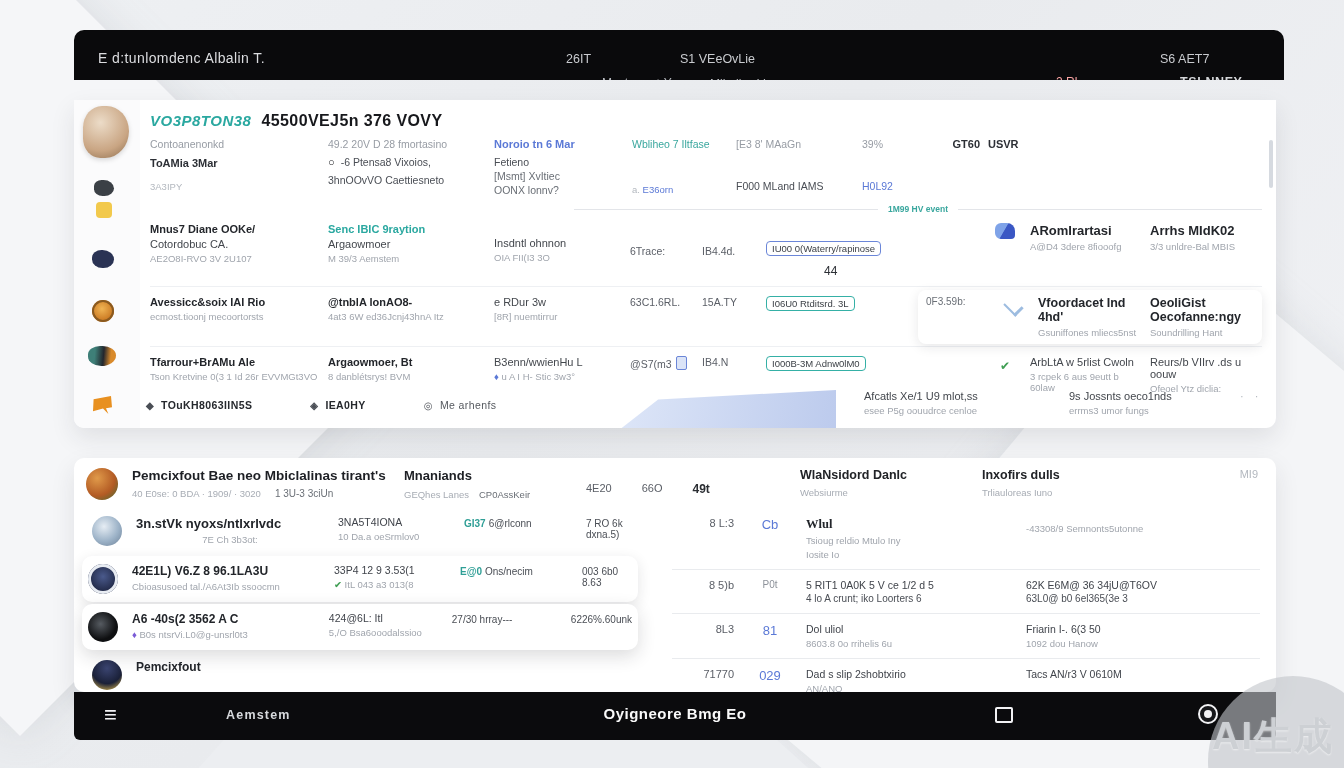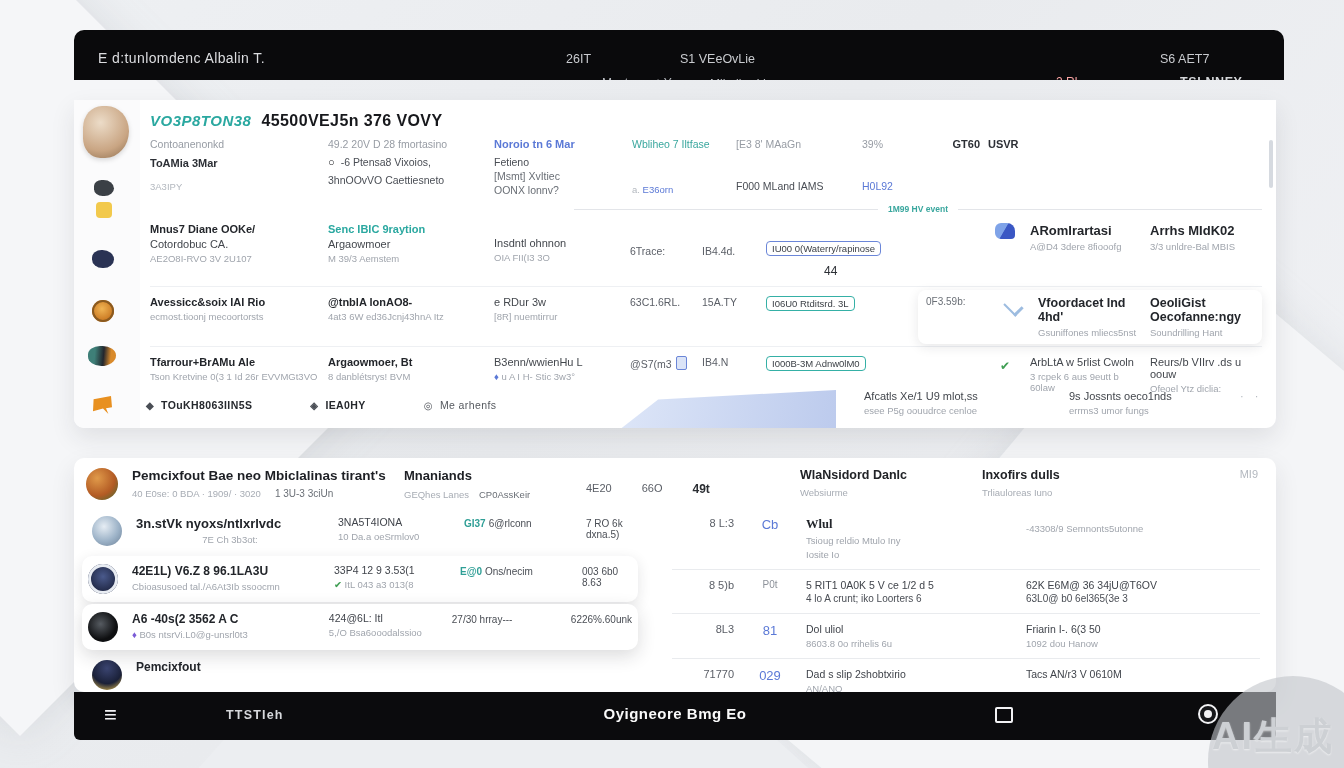--- a/index.html
+++ b/index.html
@@ -521,21 +521,21 @@
           <div class="prb">
               <div class="plm">Tacs AN/r3 V 0610M</div>
             </div>
         </div>
       </div>
     </div>
   </div>
 
   <div class="footerbar">
     <span class="f-menu">≡</span>
-    <span class="f-label">TTSTIeh</span>
+    <span class="f-label">Aemstem</span>
     <span class="f-center">Oyigneore Bmg Eo</span>
     <span class="f-square"></span>
     <span class="f-rec"></span>
   </div>
 </div>
 
 <div class="wmblob"></div>
 <div class="wm">AI生成</div>
 
 </body></html>

